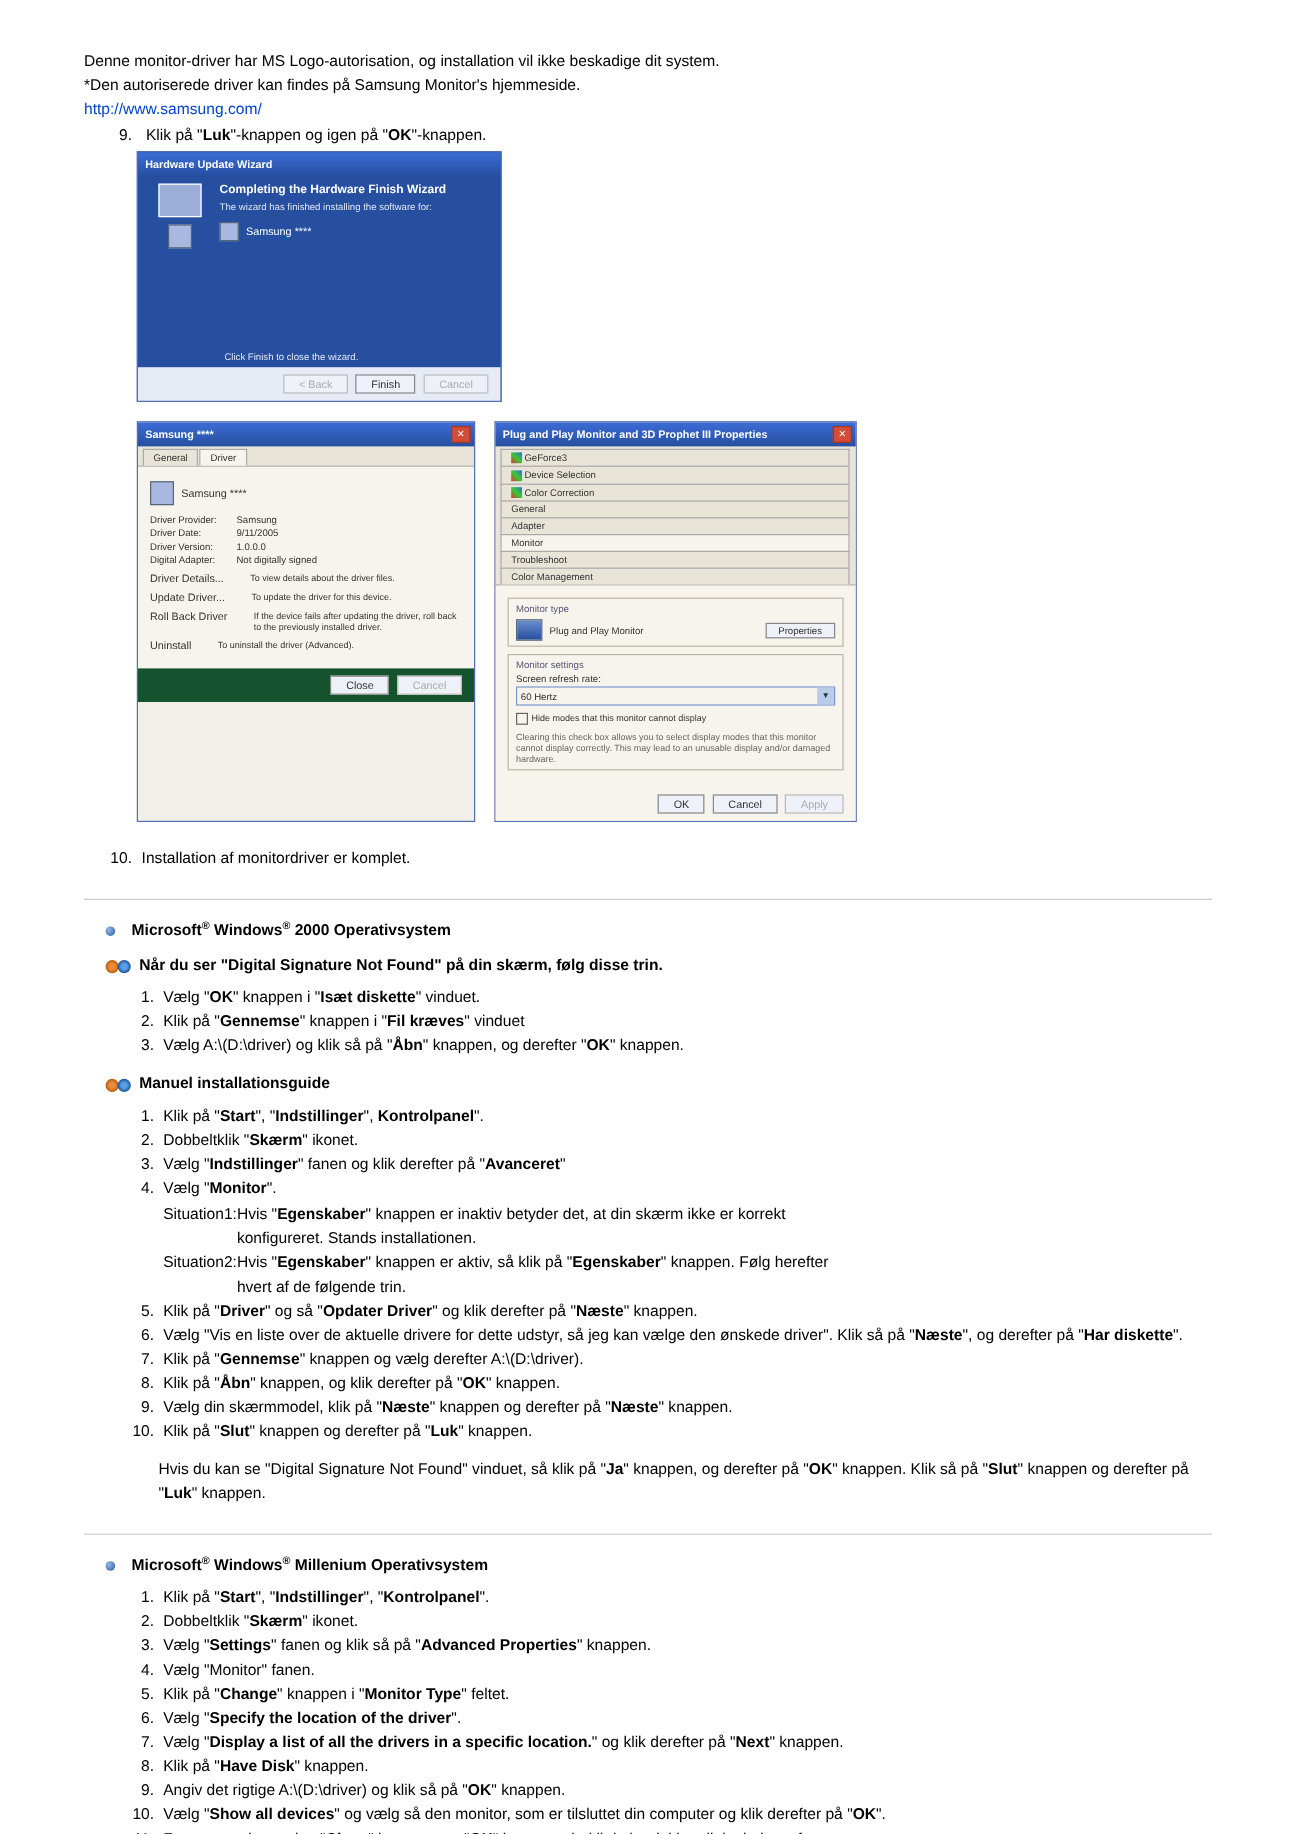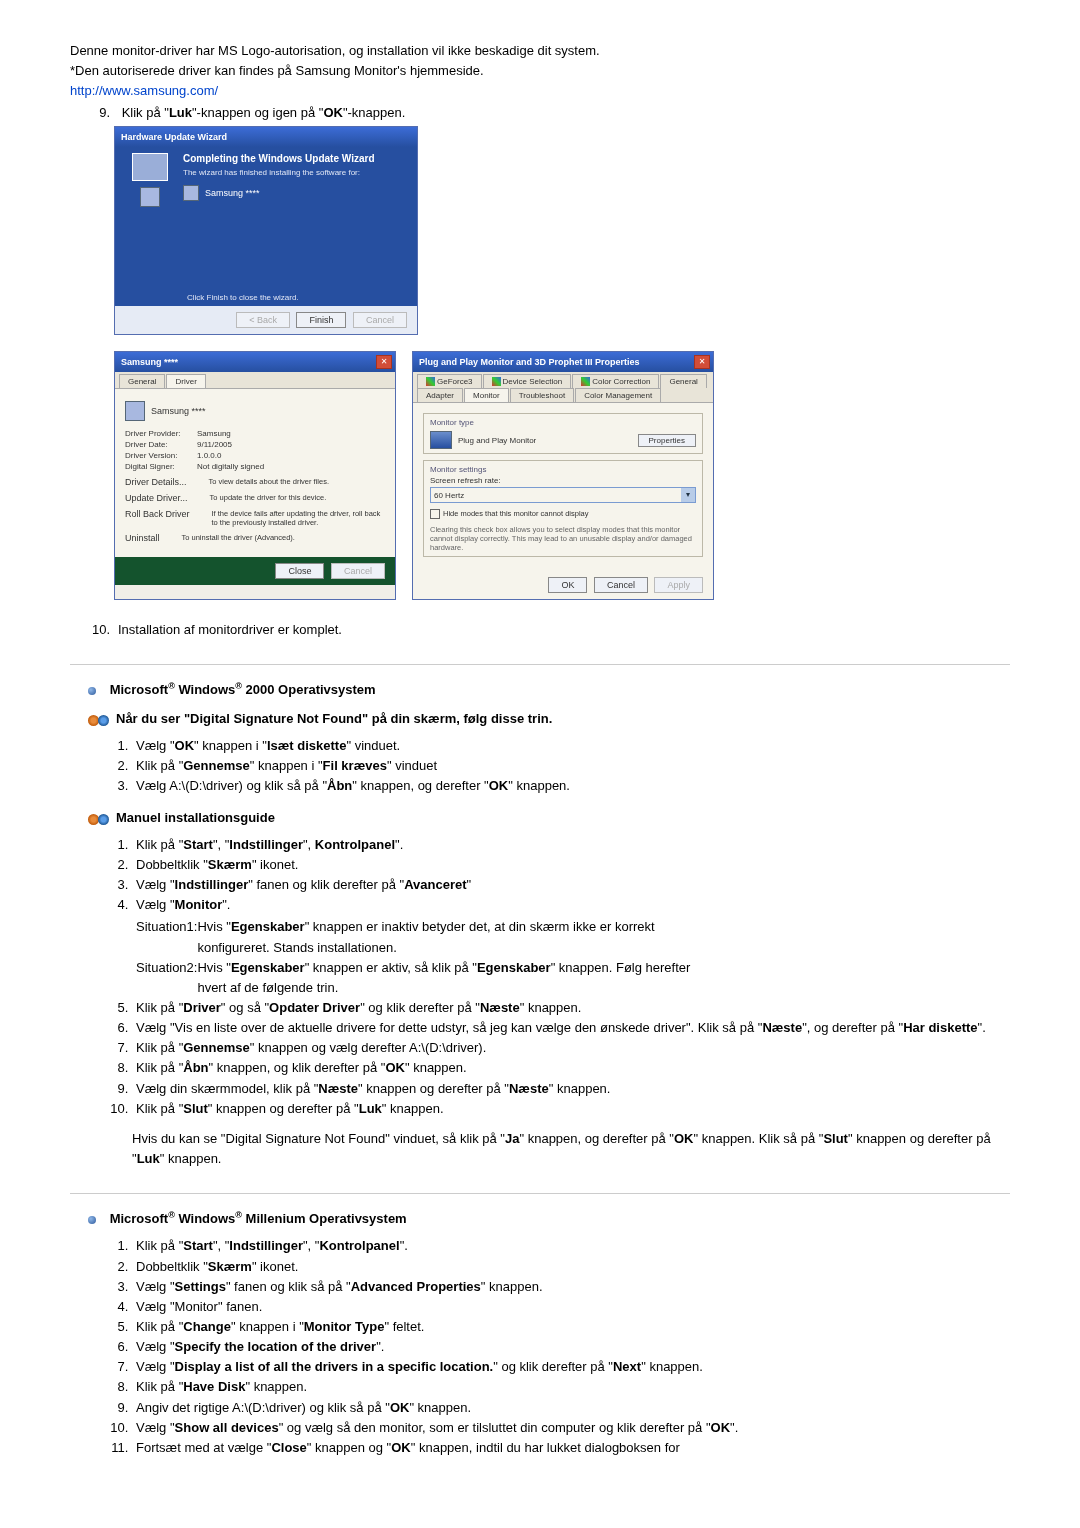--- a/index.html
+++ b/index.html
@@ -322,21 +322,21 @@
 
 <div class="screenshot-wrap">
   <div class="screenshot wiz1">
     <div class="titlebar">Hardware Update Wizard</div>
     <div class="body">
       <div class="left">
         <div class="thumb"></div>
         <div class="monitor-ico"></div>
       </div>
       <div class="right">
-        <div class="big">Completing the Windows Update Wizard</div>
+        <div class="big">Completing the Hardware Finish Wizard</div>
         <div class="small">The wizard has finished installing the software for:</div>
         <div class="device">
           <div class="monitor-ico" style="width:14px;height:14px;"></div>
           <span>Samsung ****</span>
         </div>
       </div>
     </div>
     <div class="bottom-note">Click Finish to close the wizard.</div>
     <div class="btnrow">
       <span class="btn disabled">&lt; Back</span>
@@ -369,21 +369,21 @@
         </div>
       <div class="kv">
           <span class="k">Driver Date:</span>
           <span>9/11/2005</span>
         </div>
       <div class="kv">
           <span class="k">Driver Version:</span>
           <span>1.0.0.0</span>
         </div>
       <div class="kv">
-          <span class="k">Digital Signer:</span>
+          <span class="k">Digital Adapter:</span>
           <span>Not digitally signed</span>
         </div>
       <div class="driver-section">
         <span class="btn2 driver-btnrow">Driver Details...</span>
         <span class="desc">To view details about the driver files.</span>
       </div>
       <div class="driver-section">
         <span class="btn2 driver-btnrow">Update Driver...</span>
         <span class="desc">To update the driver for this device.</span>
       </div>
@@ -400,21 +400,21 @@
       <span class="btn">Close</span>
       <span class="btn disabled">Cancel</span>
     </div>
   </div>
 
   <div class="props" style="width:300px;">
     <div class="title-wrap">
       <div class="titlebar">Plug and Play Monitor and 3D Prophet III Properties</div>
       <div class="title-x"><span>✕</span></div>
     </div>
-    <div class="tabs" style="flex-wrap:wrap;">
+    <div class="tabs" style="flex-wrap:wrap;flex-direction:column;">
       <div class="tab"><span class="col-icon"></span><span>GeForce3</span></div>
       <div class="tab"><span class="col-icon"></span><span>Device Selection</span></div>
       <div class="tab"><span class="col-icon"></span><span>Color Correction</span></div>
       <div class="tab">General</div>
       <div class="tab">Adapter</div>
       <div class="tab active">Monitor</div>
       <div class="tab">Troubleshoot</div>
       <div class="tab">Color Management</div>
     </div>
     <div class="propsbody">

